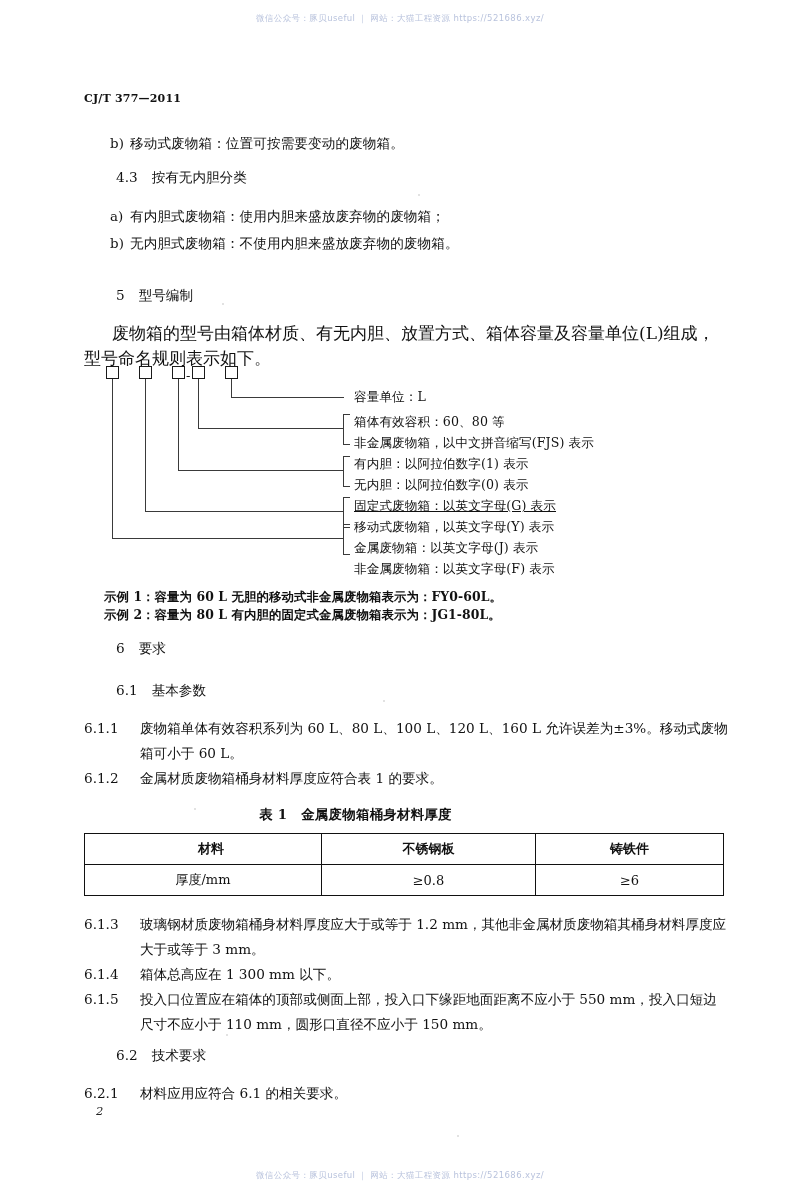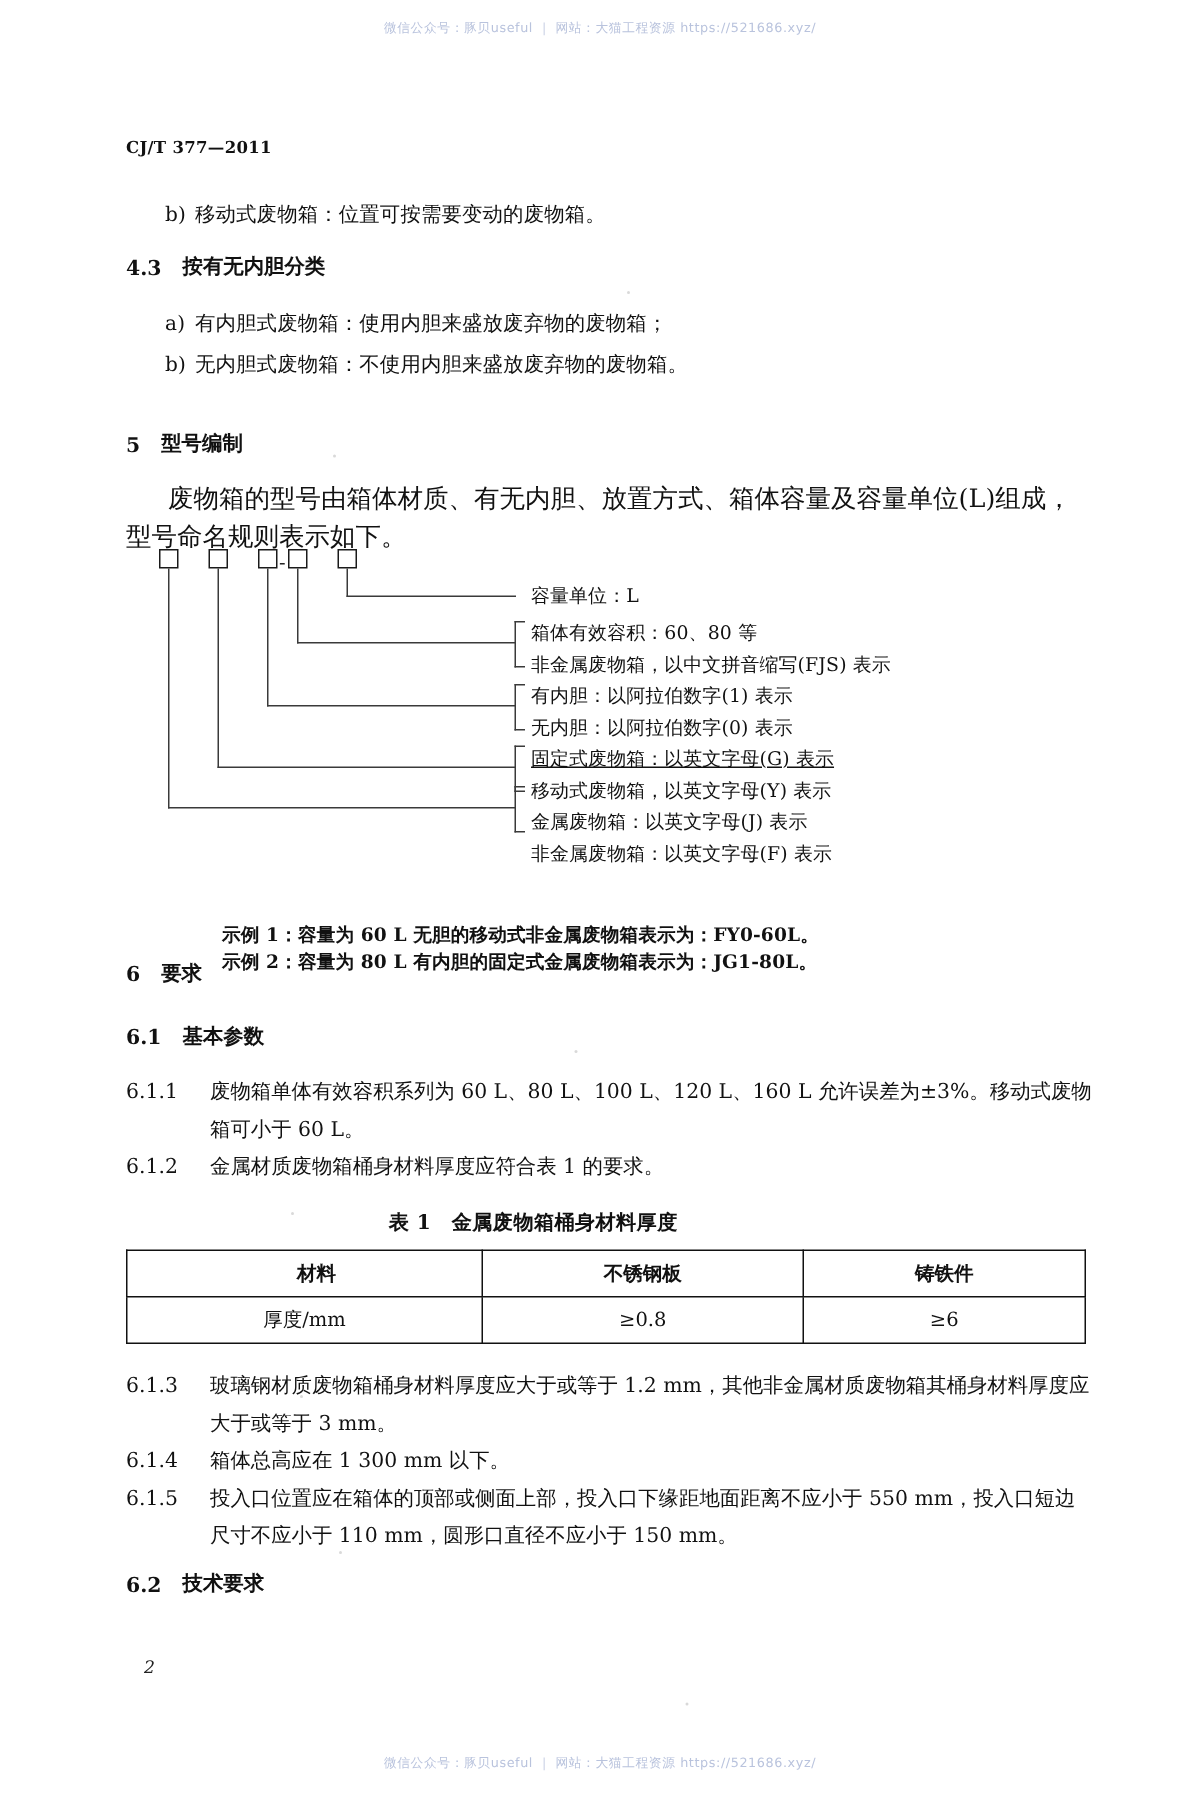--- a/index.html
+++ b/index.html
@@ -71,25 +71,26 @@
     width: 46px;
     flex: 0 0 46px;
     padding-left: 26px;
     box-sizing: border-box;
     font-size: 13.4px;
   }
   .item .body { flex: 1; }
 
   .heading {
     display: flex;
-    align-items: flex-end;
-    font-weight: bold;
+    align-items: flex-start;
+    font-weight: normal;
     font-size: 13.6px;
     margin-top: 12px;
     margin-bottom: 6px;
+    margin-left: 32px;
   }
   .heading .num {
     flex: 0 0 auto;
     margin-right: 14px;
   }
 
   .clause {
     display: flex;
     align-items: baseline;
     font-size: 13.6px;
@@ -154,23 +155,22 @@
     border-left: 1.3px solid #3a3a3a;
     border-top: 1.3px solid #3a3a3a;
     border-bottom: 1.3px solid #3a3a3a;
     width: 7px;
     box-sizing: border-box;
   }
 
   .examples {
     position: absolute;
     left: 104px;
-    top: 614px;
+    top: 588px;
     width: 620px;
-    margin-left: 44px;
   }
   .ex-line {
     font-size: 12.4px;
     line-height: 18px;
     font-weight: bold;
     color: #111;
     letter-spacing: 0.1px;
   }
   .ex-line .ex-head { font-weight: bold; }
 
@@ -382,20 +382,24 @@
 
     <div class="spacer-sm"></div>
 
     <div class="heading" style="margin-top:0;">
       <span class="num">6.2</span>
       <span>技术要求</span>
     </div>
 
     <div class="spacer-sm"></div>
 
+    <div class="clause">
+      <span class="num">6.2.1</span>
+      <span class="body">材料应用应符合 6.1 的相关要求。</span>
+    </div>
   </div>
 
   <div class="pagenum">2</div>
 
   <div class="speck" style="left:418px; top:194px;"></div>
   <div class="speck" style="left:222px; top:303px;"></div>
   <div class="speck" style="left:383px; top:700px;"></div>
   <div class="speck" style="left:194px; top:808px;"></div>
   <div class="speck" style="left:226px; top:1034px;"></div>
   <div class="speck" style="left:457px; top:1135px;"></div>

